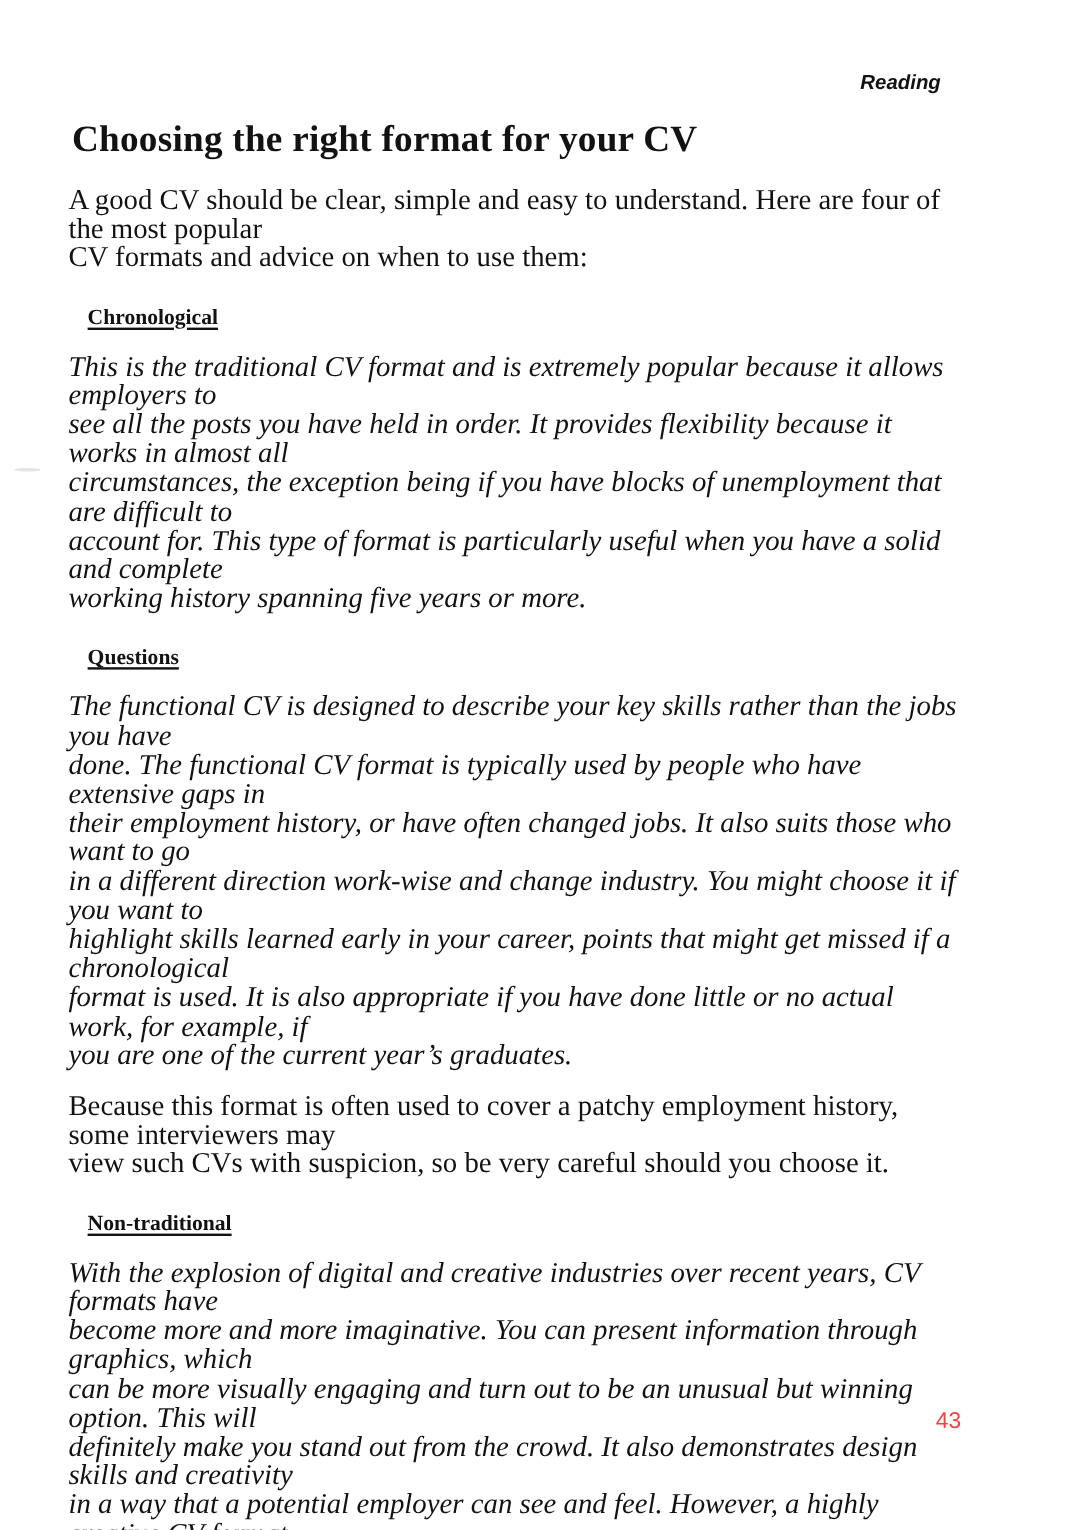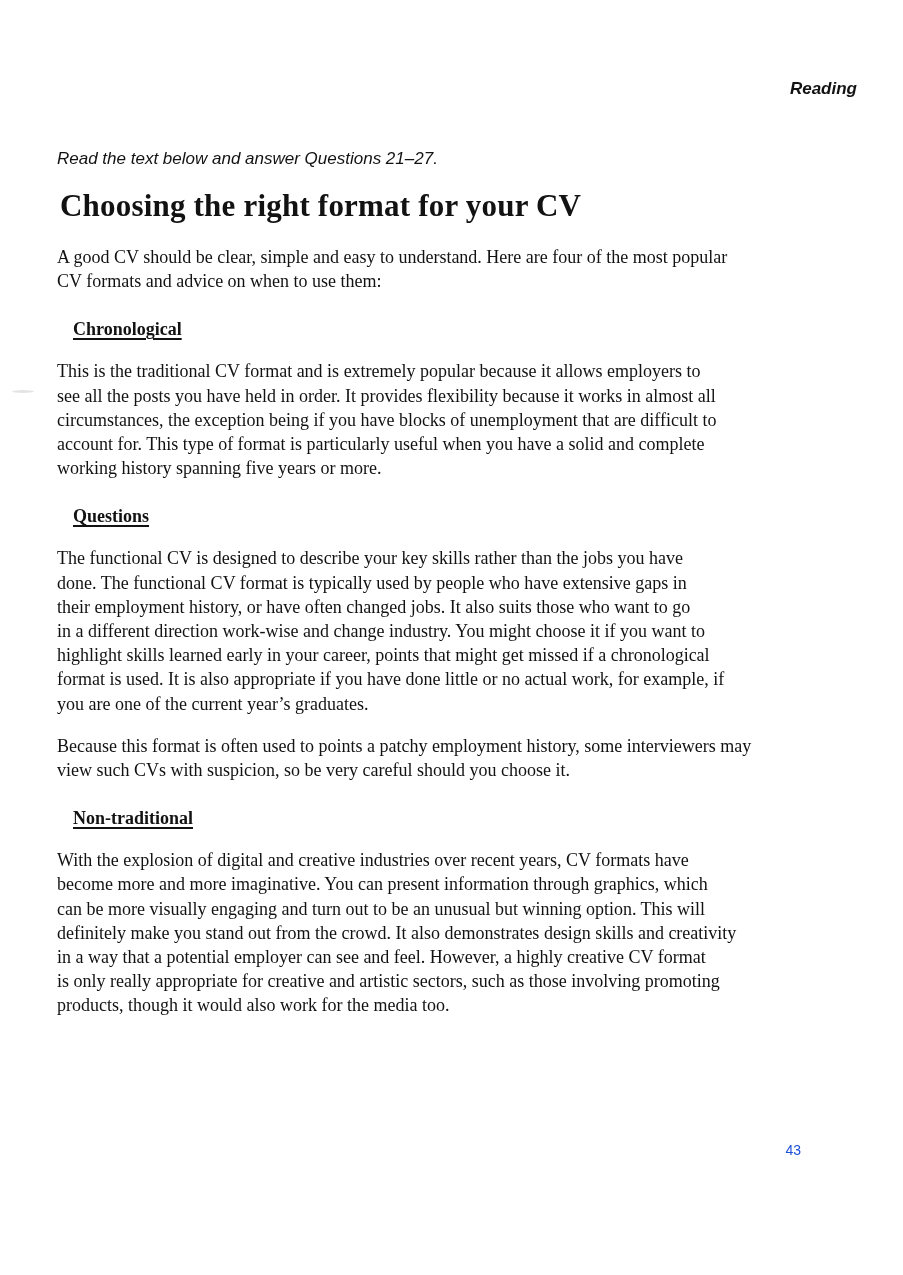--- a/index.html
+++ b/index.html
@@ -12,29 +12,28 @@
     width: 903px;
     height: 1275px;
     background: #ffffff;
     color: #121212;
     font-family: "Liberation Serif", serif;
     overflow: hidden;
     box-sizing: border-box;
   }
   .running-header {
     padding-top: 59px;
-    padding-right: 46px;
+    padding-right: 119px;
     text-align: right;
     font-family: "Liberation Sans", sans-serif;
     font-style: italic;
     font-weight: 600;
     font-size: 17px;
     line-height: 20px;
     color: #121212;
-    margin-top: 20px;
   }
   .instruction {
     margin: 50px 105px 0 57px;
     font-family: "Liberation Sans", sans-serif;
     font-style: italic;
     font-weight: 500;
     font-size: 17px;
     line-height: 20px;
   }
   .article-title {
@@ -44,67 +43,67 @@
     font-size: 31px;
     line-height: 27px;
     letter-spacing: 0.2px;
   }
   .body-text {
     margin-left: 57px;
     margin-right: 100px;
   }
   .para {
     margin: 18px 0 0 0;
-    font-size: 18px;
+    font-size: 24px;
     line-height: 24.2px;
     white-space: pre-line;
   }
   .intro {
     margin-top: 26px;
   }
   .section-heading {
     margin: 25px 0 0 16px;
     font-size: 18px;
     font-weight: 700;
     line-height: 22px;
     text-decoration: underline;
     text-underline-offset: 3px;
     text-decoration-thickness: 1.5px;
   }
   .section-heading + .para {
     margin-top: 19px;
+    font-style: italic;
   }
   .page-number {
     position: absolute;
     right: 102px;
-    top: 1140px;
+    top: 1175px;
     font-family: "Liberation Sans", sans-serif;
-    font-size: 14px;
+    font-size: 19px;
     line-height: 20px;
-    color: #1d4ed8;
+    color: #ef4444;
   }
   .smudge {
     position: absolute;
     left: 12px;
     top: 390px;
     width: 22px;
     height: 3px;
     background: #d9d9d9;
     border-radius: 50%;
     opacity: 0.7;
   }
 </style>
 </head>
 <body>
 
 <div class="page">
 
   <div class="running-header">Reading</div>
 
-  <div class="instruction">Read the text below and answer Questions 21–27.</div>
 
   <h1 class="article-title">Choosing the right format for your CV</h1>
 
   <div class="body-text">
 
     <p class="para intro">A good CV should be clear, simple and easy to understand. Here are four of the most popular
 CV formats and advice on when to use them:</p>
 
     <h2 class="section-heading">Chronological</h2>
     <p class="para">This is the traditional CV format and is extremely popular because it allows employers to
@@ -114,21 +113,21 @@
 working history spanning five years or more.</p>
 
     <h2 class="section-heading">Questions</h2>
     <p class="para">The functional CV is designed to describe your key skills rather than the jobs you have
 done. The functional CV format is typically used by people who have extensive gaps in
 their employment history, or have often changed jobs. It also suits those who want to go
 in a different direction work-wise and change industry. You might choose it if you want to
 highlight skills learned early in your career, points that might get missed if a chronological
 format is used. It is also appropriate if you have done little or no actual work, for example, if
 you are one of the current year’s graduates.</p>
-    <p class="para">Because this format is often used to points a patchy employment history, some interviewers may
+    <p class="para">Because this format is often used to cover a patchy employment history, some interviewers may
 view such CVs with suspicion, so be very careful should you choose it.</p>
 
 
     <h2 class="section-heading">Non-traditional</h2>
     <p class="para">With the explosion of digital and creative industries over recent years, CV formats have
 become more and more imaginative. You can present information through graphics, which
 can be more visually engaging and turn out to be an unusual but winning option. This will
 definitely make you stand out from the crowd. It also demonstrates design skills and creativity
 in a way that a potential employer can see and feel. However, a highly creative CV format
 is only really appropriate for creative and artistic sectors, such as those involving promoting

